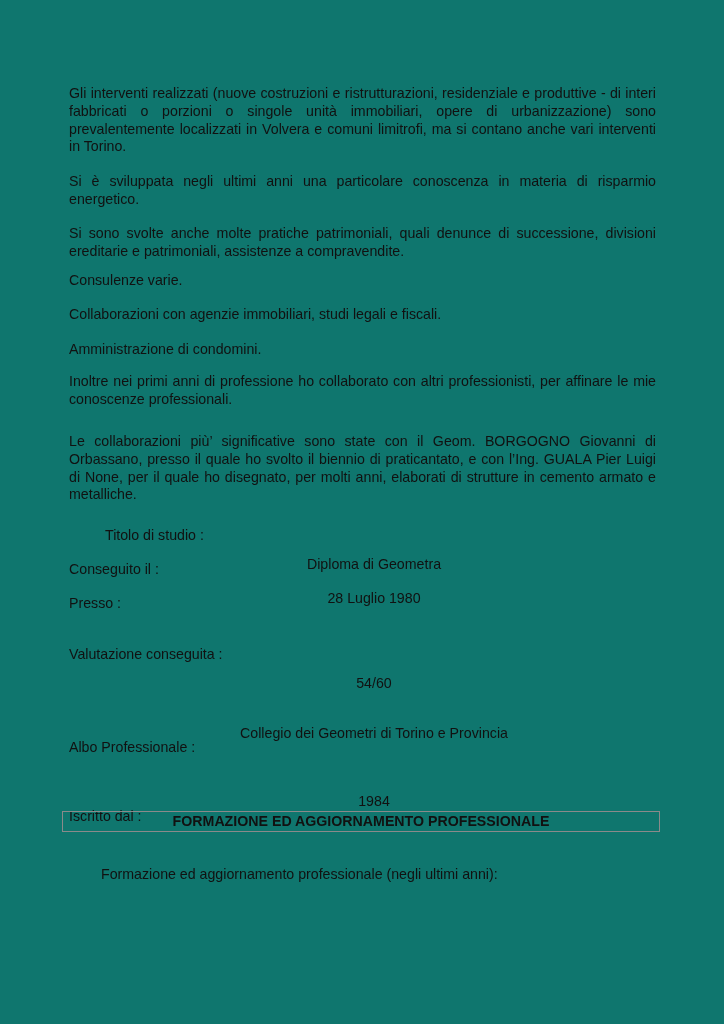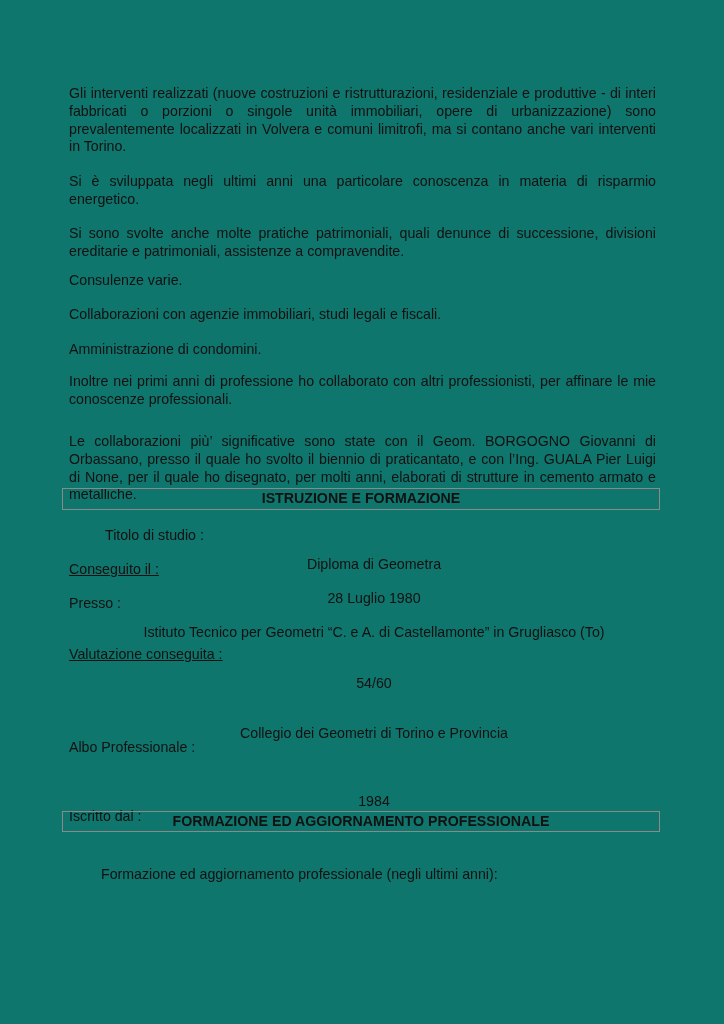--- a/index.html
+++ b/index.html
@@ -21,29 +21,27 @@
 
   <p class="p" style="top:85px;">Gli interventi realizzati (nuove costruzioni e ristrutturazioni, residenziale e produttive - di interi fabbricati o porzioni o singole unità immobiliari, opere di urbanizzazione) sono prevalentemente localizzati in Volvera e comuni limitrofi, ma si contano anche vari interventi in Torino.</p>
   <p class="p" style="top:173px;">Si è sviluppata negli ultimi anni una particolare conoscenza in materia di risparmio energetico.</p>
   <p class="p" style="top:225px;">Si sono svolte anche molte pratiche patrimoniali, quali denunce di successione, divisioni ereditarie e patrimoniali, assistenze a compravendite.</p>
   <p class="p left" style="top:272px;">Consulenze varie.</p>
   <p class="p left" style="top:306px;">Collaborazioni con agenzie immobiliari, studi legali e fiscali.</p>
   <p class="p left" style="top:341px;">Amministrazione di condomini.</p>
   <p class="p" style="top:373px;">Inoltre nei primi anni di professione ho collaborato con altri professionisti, per affinare le mie conoscenze professionali.</p>
   <p class="p" style="top:433px;">Le collaborazioni più’ significative sono state con il Geom. BORGOGNO Giovanni di Orbassano, presso il quale ho svolto il biennio di praticantato, e con l’Ing. GUALA Pier Luigi di None, per il quale ho disegnato, per molti anni, elaborati di strutture in cemento armato e metalliche.</p>
 
-  <div class="box" style="top:488px; height:22px;">ISTRUZIONE E FORMAZIONE</div>
 
   <p class="label" style="top:527px;margin-left:36px;">Titolo di studio :</p>
   <p class="center" style="top:544px;">Diploma di Geometra</p>
-  <p class="label" style="top:561px;text-decoration:underline;">Conseguito il :</p>
+  <p class="label" style="top:561px;">Conseguito il :</p>
   <p class="center" style="top:578px;">28 Luglio 1980</p>
   <p class="label" style="top:595px;">Presso :</p>
-  <p class="center" style="top:612px;">Istituto Tecnico per Geometri “C. e A. di Castellamonte” in Grugliasco (To)</p>
-  <p class="label" style="top:646px;text-decoration:underline;">Valutazione conseguita :</p>
+  <p class="label" style="top:646px;">Valutazione conseguita :</p>
   <p class="center" style="top:663px;">54/60</p>
   <p class="label" style="top:696px;margin-top:43px;">Albo Professionale :</p>
   <p class="center" style="top:713px;">Collegio dei Geometri di Torino e Provincia</p>
   <p class="label" style="top:808px;">Iscritto dal :</p>
   <p class="center" style="top:781px;">1984</p>
 
   <div class="box" style="top:811px; height:21px;">FORMAZIONE ED AGGIORNAMENTO PROFESSIONALE</div>
 
   <p class="label" style="top:866px;margin-left:32px;">Formazione ed aggiornamento professionale (negli ultimi anni):</p>
 

